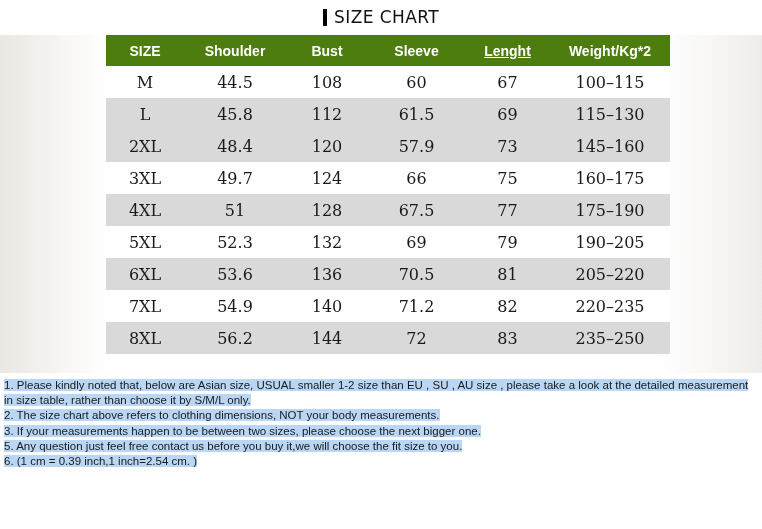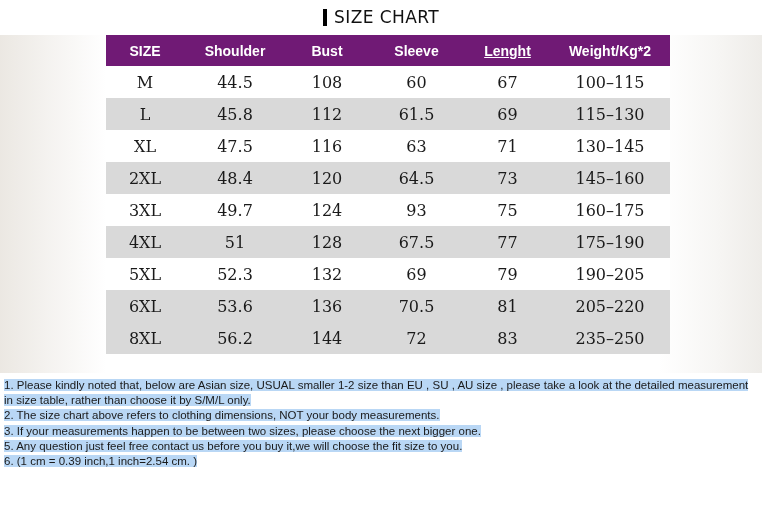--- a/index.html
+++ b/index.html
@@ -48,21 +48,21 @@
     left: 106px;
     top: 33px;
     width: 552px;
   }
   table.size-chart {
     border-collapse: collapse;
     width: 552px;
     table-layout: fixed;
   }
   table.size-chart th {
-    background: #701a75;
+    background: #4d7c0f;
     color: #ffffff;
     font-size: 14px;
     font-weight: bold;
     height: 29px;
     text-align: center;
     font-family: "Liberation Sans", sans-serif;
   }
   table.size-chart td {
     height: 30px;
     text-align: center;
@@ -156,41 +156,33 @@
           <td>100–115</td>
         </tr>
         <tr class="row-even">
           <td>L</td>
           <td>45.8</td>
           <td>112</td>
           <td>61.5</td>
           <td>69</td>
           <td>115–130</td>
         </tr>
-        <tr class="row-odd">
-          <td>XL</td>
-          <td>47.5</td>
-          <td>116</td>
-          <td>63</td>
-          <td>71</td>
-          <td>130–145</td>
-        </tr>
         <tr class="row-even">
           <td>2XL</td>
           <td>48.4</td>
           <td>120</td>
-          <td>64.5</td>
+          <td>57.9</td>
           <td>73</td>
           <td>145–160</td>
         </tr>
         <tr class="row-odd">
           <td>3XL</td>
           <td>49.7</td>
           <td>124</td>
-          <td>93</td>
+          <td>66</td>
           <td>75</td>
           <td>160–175</td>
         </tr>
         <tr class="row-even">
           <td>4XL</td>
           <td>51</td>
           <td>128</td>
           <td>67.5</td>
           <td>77</td>
           <td>175–190</td>
@@ -203,20 +195,28 @@
           <td>79</td>
           <td>190–205</td>
         </tr>
         <tr class="row-even">
           <td>6XL</td>
           <td>53.6</td>
           <td>136</td>
           <td>70.5</td>
           <td>81</td>
           <td>205–220</td>
+        </tr>
+        <tr class="row-odd">
+          <td>7XL</td>
+          <td>54.9</td>
+          <td>140</td>
+          <td>71.2</td>
+          <td>82</td>
+          <td>220–235</td>
         </tr>
         <tr class="row-even">
           <td>8XL</td>
           <td>56.2</td>
           <td>144</td>
           <td>72</td>
           <td>83</td>
           <td>235–250</td>
         </tr>
       </tbody>

